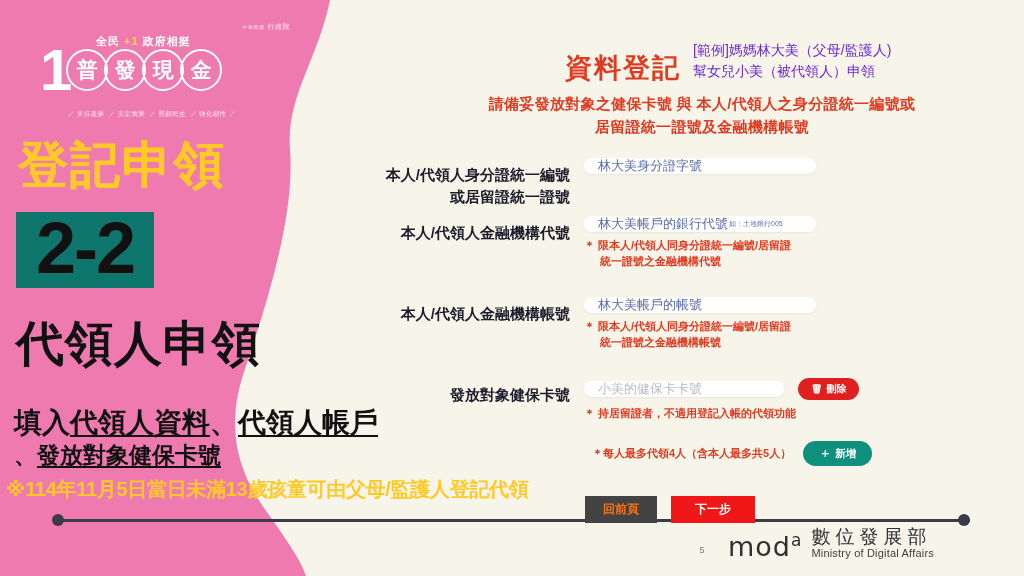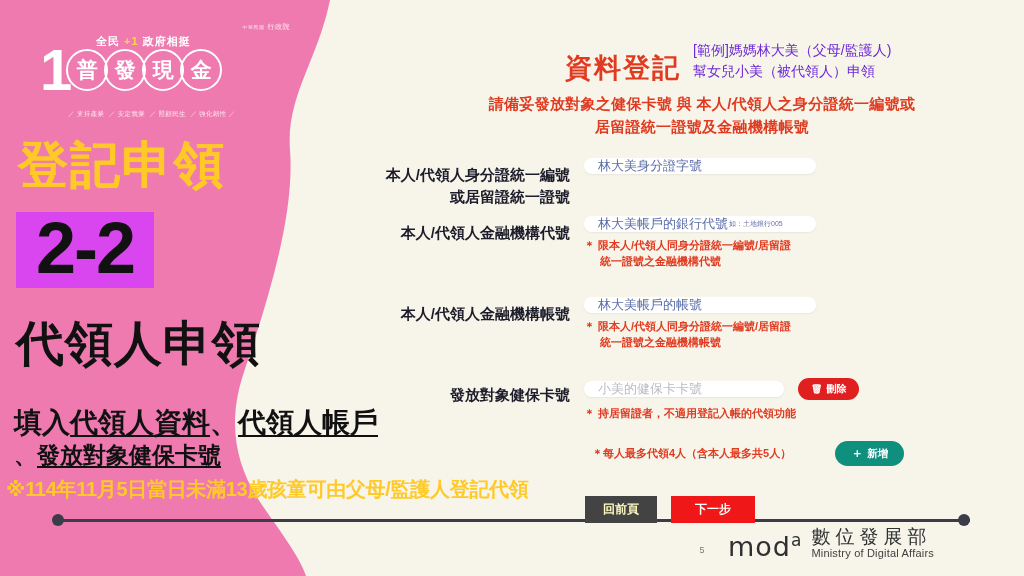--- a/index.html
+++ b/index.html
@@ -25,21 +25,21 @@
   .logo-one{font-size:58px;font-weight:bold;line-height:52px;color:#fff;font-family:"Liberation Sans",sans-serif;letter-spacing:-2px;}
   .circ{width:38px;height:38px;border:2.6px solid #fff;border-radius:50%;display:inline-flex;align-items:center;justify-content:center;
         font-size:21px;font-weight:bold;color:#fff;margin-left:-4px;}
   .logo-sub{position:absolute;left:38px;top:88px;font-size:6.5px;letter-spacing:.4px;color:#ffe4ef;white-space:nowrap;}
   .logo-sub span{margin:0 2px;}
   .logo-sub i{font-style:normal;opacity:.9;}
 
   
   .h-reg{position:absolute;left:18px;top:140px;font-size:50px;font-weight:bold;color:#ffc928;letter-spacing:2px;line-height:1;
          text-shadow:0 0 1px #ffc928;white-space:nowrap;}
-  .num-badge{position:absolute;left:16px;top:212px;background:#d946ef;padding:2px 20px 6px 20px;}
+  .num-badge{position:absolute;left:16px;top:212px;background:#0f766e;padding:2px 20px 6px 20px;}
   .num-badge .num{font-size:72px;font-weight:bold;color:#111;line-height:.95;letter-spacing:-2px;font-family:"Liberation Sans",sans-serif;}
   .h-agent{position:absolute;left:16px;top:320px;font-size:48px;font-weight:bold;color:#111;letter-spacing:1px;line-height:1;white-space:nowrap;}
   .sub-l1{position:absolute;left:14px;top:404px;font-size:28px;font-weight:bold;color:#111;letter-spacing:0px;white-space:nowrap;}
   .sub-l2{position:absolute;left:14px;top:440px;font-size:23px;font-weight:bold;color:#111;letter-spacing:0px;white-space:nowrap;}
   .u{text-decoration:underline;text-underline-offset:3px;text-decoration-thickness:2px;}
   .note-yellow{position:absolute;left:6px;top:476px;font-size:20px;font-weight:bold;color:#ffc928;letter-spacing:-.3px;white-space:nowrap;}
 
   
   .tl{position:absolute;left:55px;top:519px;width:915px;height:3px;background:#3b3b4a;}
   .tl-dot{position:absolute;top:514px;width:12px;height:12px;border-radius:50%;background:#3b3b4a;}
@@ -63,28 +63,28 @@
   .inp .ph.grey{color:#b9bcc4;}
   .inp .hint{font-size:7px;color:#6a73a8;margin-left:1px;white-space:nowrap;}
   .warn{font-size:11px;font-weight:bold;color:#e03b21;line-height:1.45;margin-top:6px;}
   .warn .star{margin-right:3px;}
 
   .row-inline{display:flex;align-items:center;}
   .del-btn{margin-left:14px;background:#e02020;color:#fff;border-radius:13px;height:22px;padding:0 13px;display:flex;align-items:center;
            font-size:10px;font-weight:bold;white-space:nowrap;}
   .del-btn .tico{margin-right:4px;font-size:9px;}
 
-  .addrow{position:absolute;left:212px;top:441px;display:flex;align-items:center;gap:32px;}
+  .addrow{position:absolute;left:212px;top:441px;display:flex;align-items:center;}
   .addnote{font-size:11px;font-weight:bold;color:#e03b21;white-space:nowrap;}
   .add-btn{margin-left:12px;background:#0f8f7e;color:#fff;border-radius:14px;height:25px;padding:0 16px;display:flex;align-items:center;
            font-size:10.5px;font-weight:bold;white-space:nowrap;}
   .add-btn .pico{margin-right:4px;font-size:12px;}
 
   .btnrow{position:absolute;left:205px;top:496px;display:flex;align-items:center;}
-  .btn-back{background:#434343;color:#fef9c3;font-size:12px;font-weight:bold;padding:5px 18px;white-space:nowrap;}
+  .btn-back{background:#434343;color:#f97316;font-size:12px;font-weight:bold;padding:5px 18px;white-space:nowrap;}
   .btn-next{background:#ef1717;color:#fff;font-size:12px;font-weight:bold;padding:5px 24px;margin-left:14px;white-space:nowrap;}
 
   .pageno{position:absolute;left:0;top:545px;width:644px;text-align:center;font-size:9px;color:#7a7a72;}
 
   
   .moda{position:absolute;left:728px;top:527px;display:flex;align-items:flex-end;}
   .moda-word{font-size:27px;color:#2f3032;letter-spacing:1px;line-height:.95;font-family:"DejaVu Sans",sans-serif;}
   .moda-word sup{font-size:17px;vertical-align:super;line-height:0;}
   .moda-txt{margin-left:9px;padding-bottom:1px;}
   .moda-cn{font-size:19px;color:#2f3032;letter-spacing:5px;line-height:1.05;}

